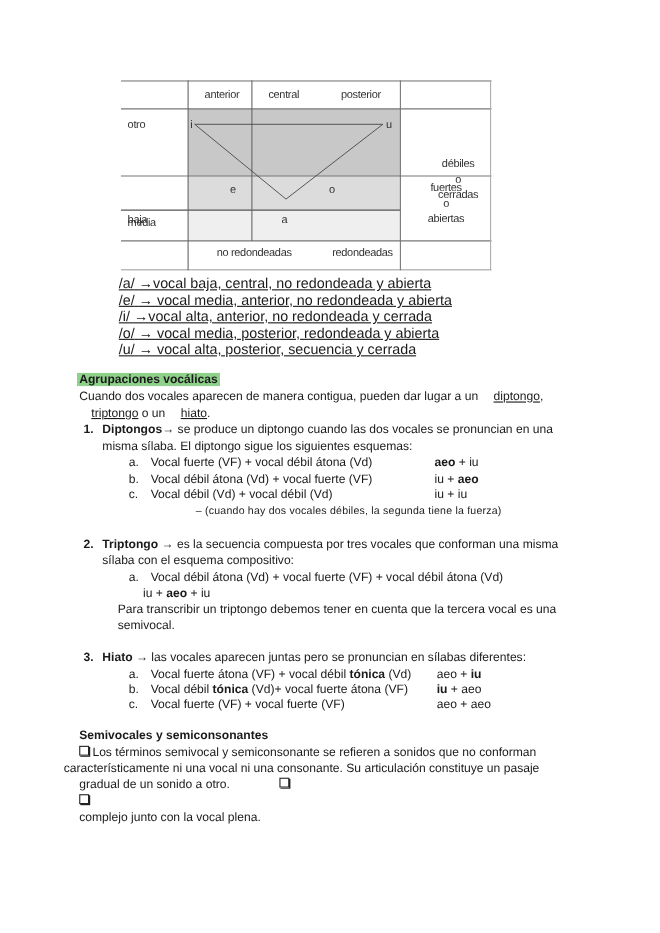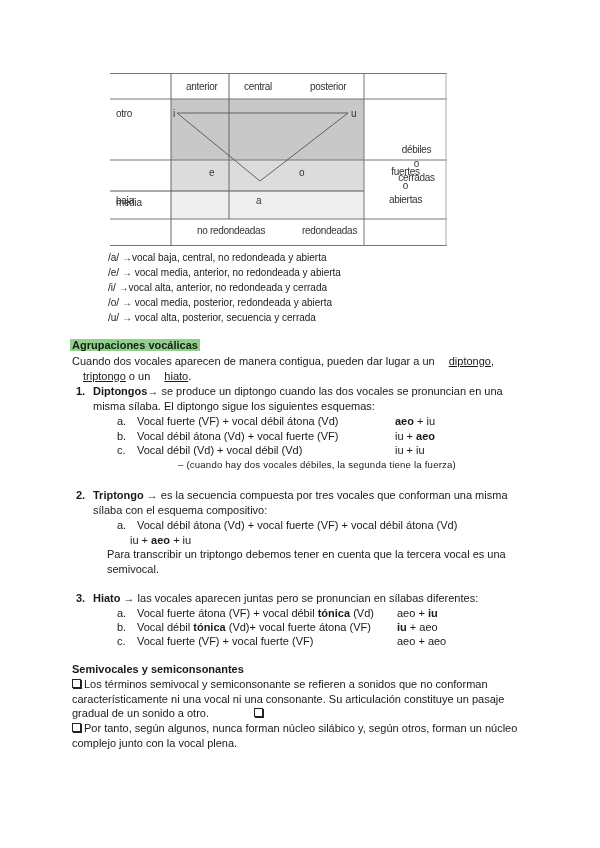--- a/index.html
+++ b/index.html
@@ -6,21 +6,21 @@
   body { width: 600px; height: 848px; position: relative; overflow: hidden;
          font-family: "Liberation Sans", sans-serif; color: #1a1a1a; }
   .abs { position: absolute; }
   
   #vtable { left: 110px; top: 73px; width: 337px; height: 173px; }
   #vtable svg { display: block; }
   .tbl-txt { position: absolute; font-size: 10px; color: #333; font-family: "Liberation Sans", sans-serif; letter-spacing: -0.3px; white-space: nowrap; }
   .c { text-align: center; }
   
   .line { position: absolute; font-size: 11px; white-space: nowrap; line-height: 14px; }
-  .desc { left: 108px; font-size: 10px; }
+  .desc { left: 108px; font-size: 13px; text-decoration: underline; }
   .heading-green { background: #8fd18a; font-weight: bold; padding: 0 2px; }
   .bold { font-weight: bold; }
   .u { text-decoration: underline; padding-left: 11px; }
   .num { font-weight: bold; }
   .note { font-size: 9.6px; letter-spacing: 0.2px; }
   .sq { display: inline-block; width: 7px; height: 7px; border: 1px solid #222; margin-right: 3px; position: relative; top: 0px; box-shadow: 1px 1px 0 #222; }
 </style>
 </head>
 <body>
 
@@ -125,17 +125,17 @@
 <div class="line" style="left:117px;top:620px;">b.</div>
 <div class="line" style="left:137px;top:620px;"><span>Vocal débil </span><span class="bold">tónica</span><span> (Vd)+ vocal fuerte átona (VF)</span></div>
 <div class="line" style="left:397px;top:620px;"><span class="bold">iu</span><span> + aeo</span></div>
 
 <div class="line" style="left:117px;top:634px;">c.</div>
 <div class="line" style="left:137px;top:634px;">Vocal fuerte (VF) + vocal fuerte (VF)</div>
 <div class="line" style="left:397px;top:634px;">aeo + aeo</div>
 
 <div class="line bold" style="left:72px;top:662px;">Semivocales y semiconsonantes</div>
 <div class="line" style="left:72px;top:677px;"><span class="sq"></span><span>Los términos semivocal y semiconsonante se refieren a sonidos que no conforman</span></div>
-<div class="line" style="left:72px;top:692px;text-align:right;">característicamente ni una vocal ni una consonante. Su articulación constituye un pasaje</div>
+<div class="line" style="left:58px;top:692px;text-align:right;">característicamente ni una vocal ni una consonante. Su articulación constituye un pasaje</div>
 <div class="line" style="left:72px;top:706px;">gradual de un sonido a otro.</div>
 <div class="line" style="left:254px;top:706px;"><span class="sq"></span></div>
-<div class="line" style="left:72px;top:721px;"><span class="sq"></span><span>Por tanto, según algunos, nunca forman núcleo silábico y, según otros, forman un núcleo</span></div>
+<div class="line" style="left:72px;top:721px;"><span class="sq"></span></div>
 <div class="line" style="left:72px;top:736px;">complejo junto con la vocal plena.</div>
 
 </body></html>

